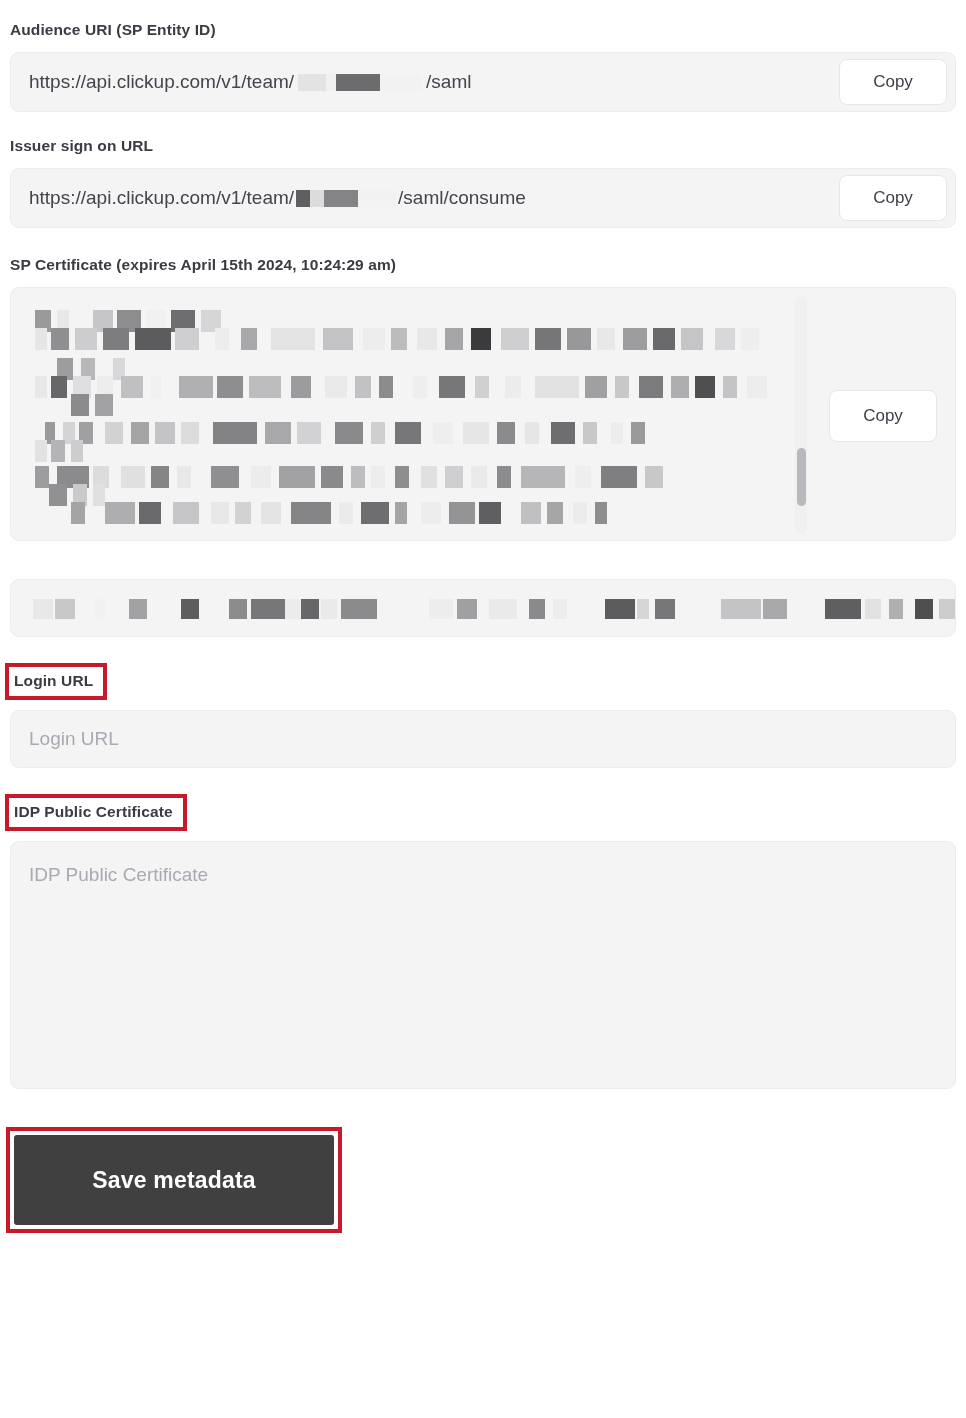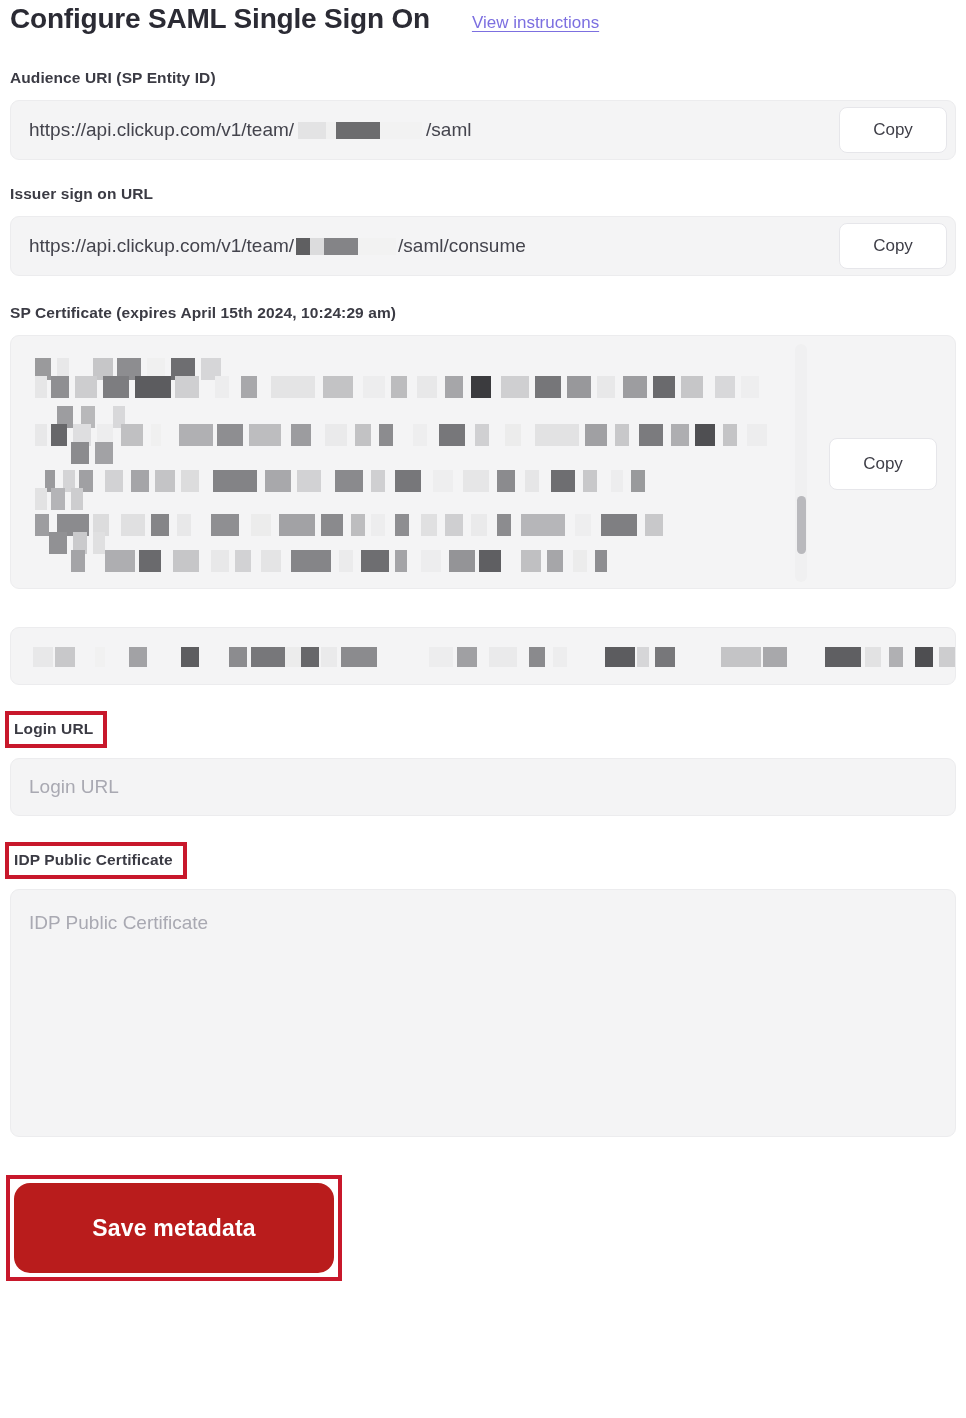--- a/index.html
+++ b/index.html
@@ -189,43 +189,39 @@
 
   
   .save-box {
     display: inline-block;
     border: 4px solid #c8182b;
     background: #ffffff;
     padding: 4px;
     margin-left: -4px;
   }
   .save-btn {
-    background: #b91c1c;
+    background: #404040;
     color: #ffffff;
     border: none;
-    border-radius: 16px;
+    border-radius: 3px;
     width: 320px;
     height: 90px;
     font-size: 23px;
     font-weight: bold;
     font-family: "Liberation Sans", sans-serif;
     cursor: pointer;
     letter-spacing: 0.2px;
   }
 </style>
 </head>
 <body>
 
 <div class="page">
 
   
-  <div class="header-row">
-    <div class="page-title">Configure SAML Single Sign On</div>
-    <a class="view-instructions">View instructions</a>
-  </div>
 
   
   <div style="height:20px"></div>
   <div class="label-wrap">
     <div class="field-label">Audience URI (SP Entity ID)</div>
   </div>
   <div style="height:12px"></div>
   <div class="input-shell">
     <div class="input-text">
       <span>https://api.clickup.com/v1/team/</span>

